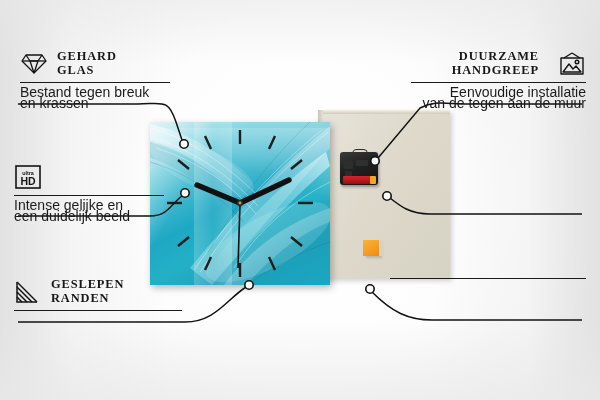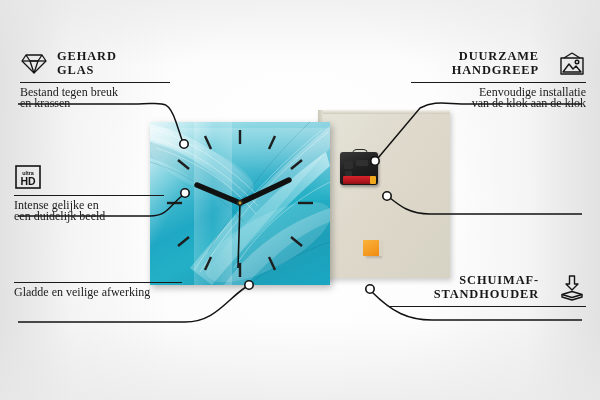--- a/index.html
+++ b/index.html
@@ -31,22 +31,22 @@
   .feature.right .row{flex-direction:row-reverse;gap:19px;}
   .ft-title{
     font-family:"Liberation Serif", serif;
     font-weight:700;font-size:12.4px;line-height:13.6px;
     letter-spacing:.9px;color:#171717;text-transform:uppercase;
     white-space:pre-line;
   }
   .feature.right .ft-title{text-align:right;}
   .rule{height:0;border-top:1.4px solid #1a1a1a;margin:4px 0 4px 0;}
   .ft-desc{
-    font-family:Liberation Serif, serif;
-    font-size:12px;line-height:10.6px;color:#1b1b1b;white-space:pre-line;
+    font-family:Liberation Sans, sans-serif;
+    font-size:14px;line-height:10.6px;color:#1b1b1b;white-space:pre-line;
   }
   .feature.right .ft-desc{text-align:right;}
   .ico{width:28px;height:28px;flex:0 0 28px;display:flex;align-items:center;justify-content:center;}
   .ico svg{display:block;}
 
   
   #f-glass   {left:20px;  top:50px;  width:150px;}
   #f-print   {left:14px;  top:163px; width:150px;}
   #f-edges   {left:14px;  top:278px; width:168px;}
   #f-handle  {right:14px; top:50px;  width:175px;}
@@ -264,55 +264,56 @@
           <text x="13" y="20" font-family="Liberation Sans, sans-serif" font-size="10.5" font-weight="700" text-anchor="middle" fill="#141414">HD</text>
         </svg>
       </div>
     </div>
     <div class="rule"></div>
     <div class="ft-desc">Intense gelijke en
 een duidelijk beeld</div>
   </div>
 
   <div class="feature left" id="f-edges">
-    <div class="rule"></div>
-    <div class="ft-desc">Gladde en veilige afwerking</div>
+    <div class="row">
+      <div class="ico">
+        <svg width="26" height="24" viewBox="0 0 26 24">
+          <g stroke="#141414" stroke-width="1.5" fill="none">
+            <path d="M2,2 L2,22 L22,22"></path>
+            <path d="M2,2 L22,22"></path>
+            <path d="M2,7 L17,22"></path>
+            <path d="M2,12 L12,22"></path>
+            <path d="M2,17 L7,22"></path>
+          </g>
+        </svg>
+      </div>
+      <div class="ft-title">GESLEPEN
+RANDEN</div>
+    </div>
+    <div class="rule"></div>
   </div>
 
   <div class="feature right" id="f-handle">
     <div class="row">
       <div class="ico">
         <svg width="28" height="24" viewBox="0 0 28 24">
           <g stroke="#141414" stroke-width="1.4" fill="none" stroke-linejoin="round">
             <rect x="3" y="6" width="22" height="16"></rect>
             <path d="M14,1 L6,6 M14,1 L22,6"></path>
             <path d="M5,20 L11,12 L15,17 L18,14 L23,20 Z"></path>
             <circle cx="19" cy="10" r="1.8"></circle>
           </g>
         </svg>
       </div>
       <div class="ft-title">DUURZAME
 HANDGREEP</div>
     </div>
     <div class="rule"></div>
     <div class="ft-desc">Eenvoudige installatie
-van de klok aan de klok</div>
+van de tegen aan de muur</div>
   </div>
 
 
   <div class="feature right" id="f-foam">
-    <div class="row">
-      <div class="ico">
-        <svg width="26" height="26" viewBox="0 0 26 26">
-          <g stroke="#141414" stroke-width="1.4" fill="none" stroke-linejoin="round">
-            <path d="M10.5,1 h5 v8 h3.5 L13,15 L7,9 h3.5 Z"></path>
-            <path d="M13,16.5 L23,19.5 L13,22.5 L3,19.5 Z"></path>
-            <path d="M3,19.5 v2.5 L13,25 L23,22 v-2.5"></path>
-          </g>
-        </svg>
-      </div>
-      <div class="ft-title">SCHUIMAF-
-STANDHOUDER</div>
-    </div>
     <div class="rule"></div>
   </div>
 
 </div>
 
 </body></html>

